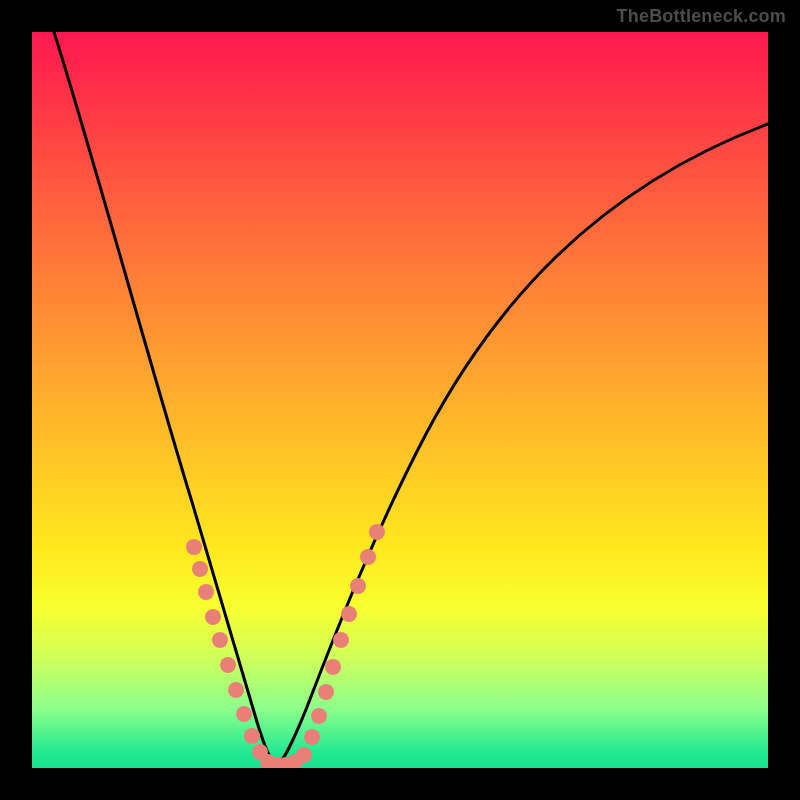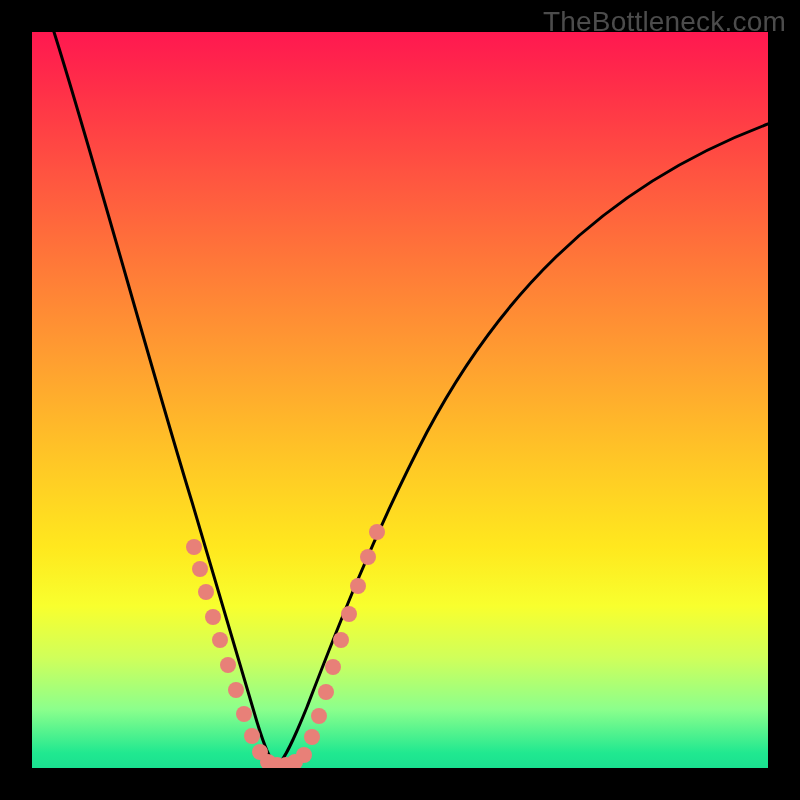--- a/index.html
+++ b/index.html
@@ -15,22 +15,22 @@
     position: relative;
     width: 800px;
     height: 800px;
     background: #000;
   }
   .watermark {
     position: absolute;
     top: 6px;
     right: 14px;
     color: #4c4c4c;
-    font-size: 28px;
-    font-weight: 400;
+    font-size: 18px;
+    font-weight: 700;
     letter-spacing: 0.2px;
     user-select: none;
   }
   .plot {
     position: absolute;
     left: 32px;
     top: 32px;
     width: 736px;
     height: 736px;
   }

